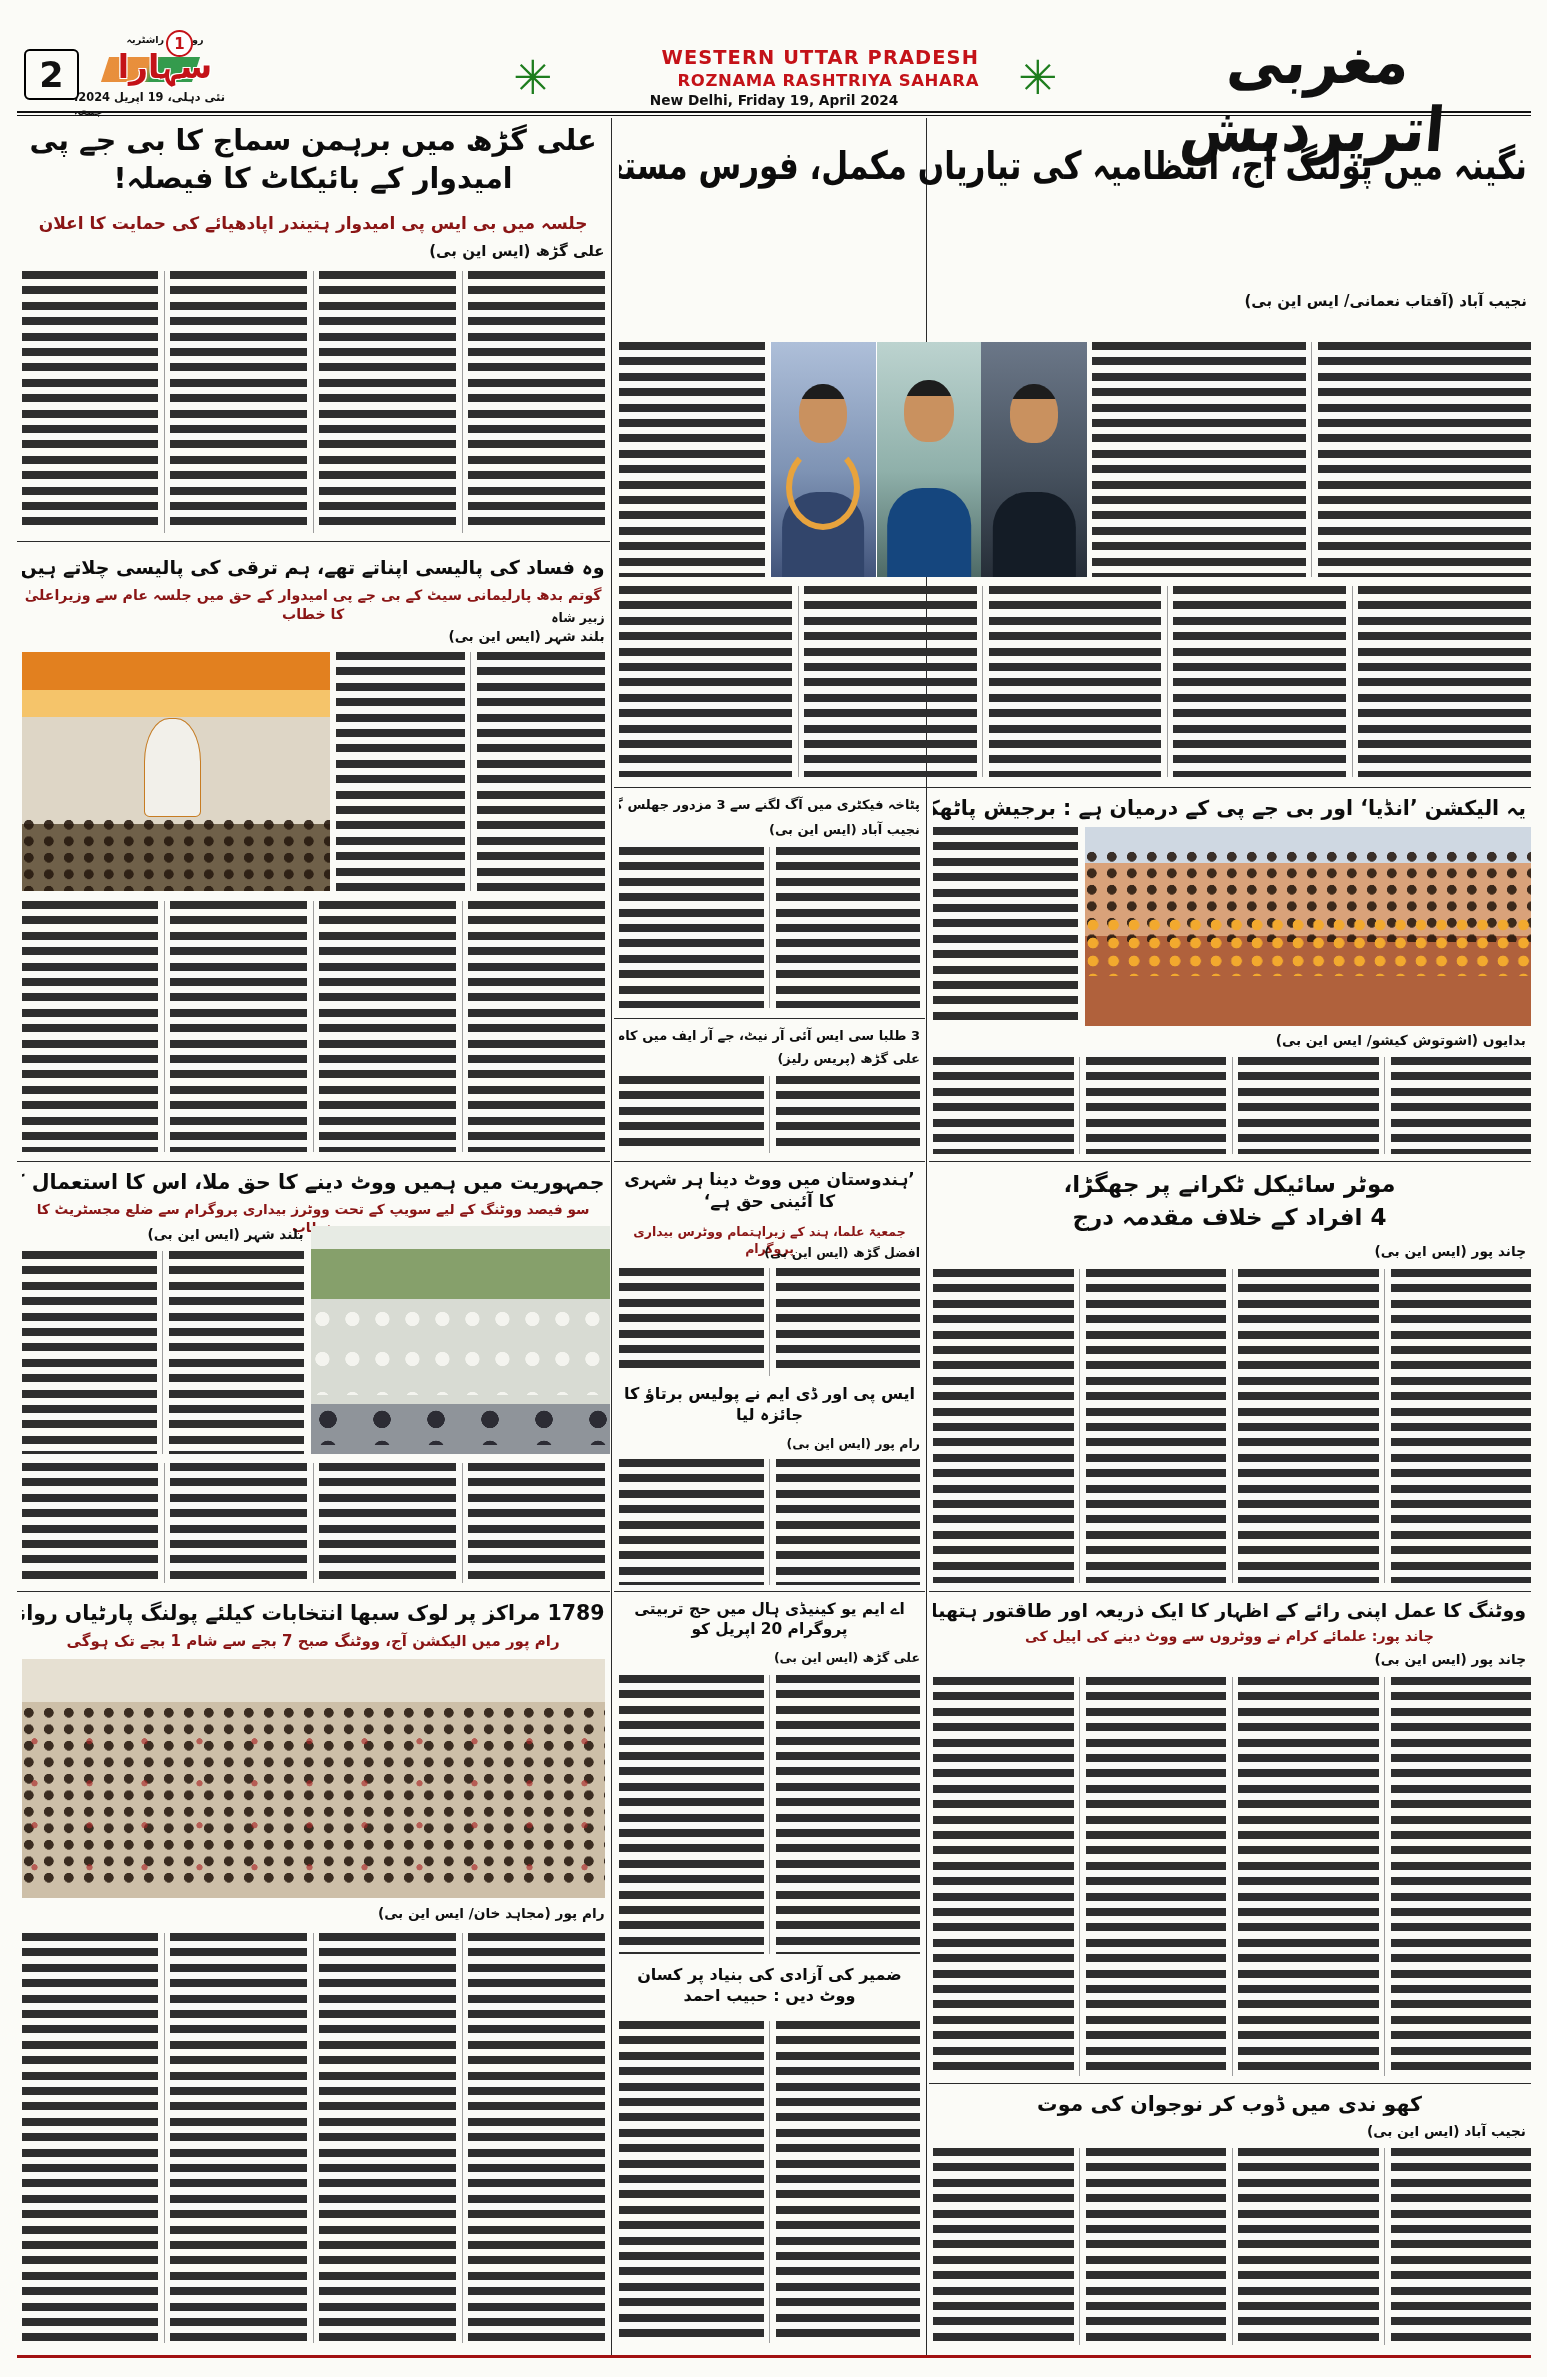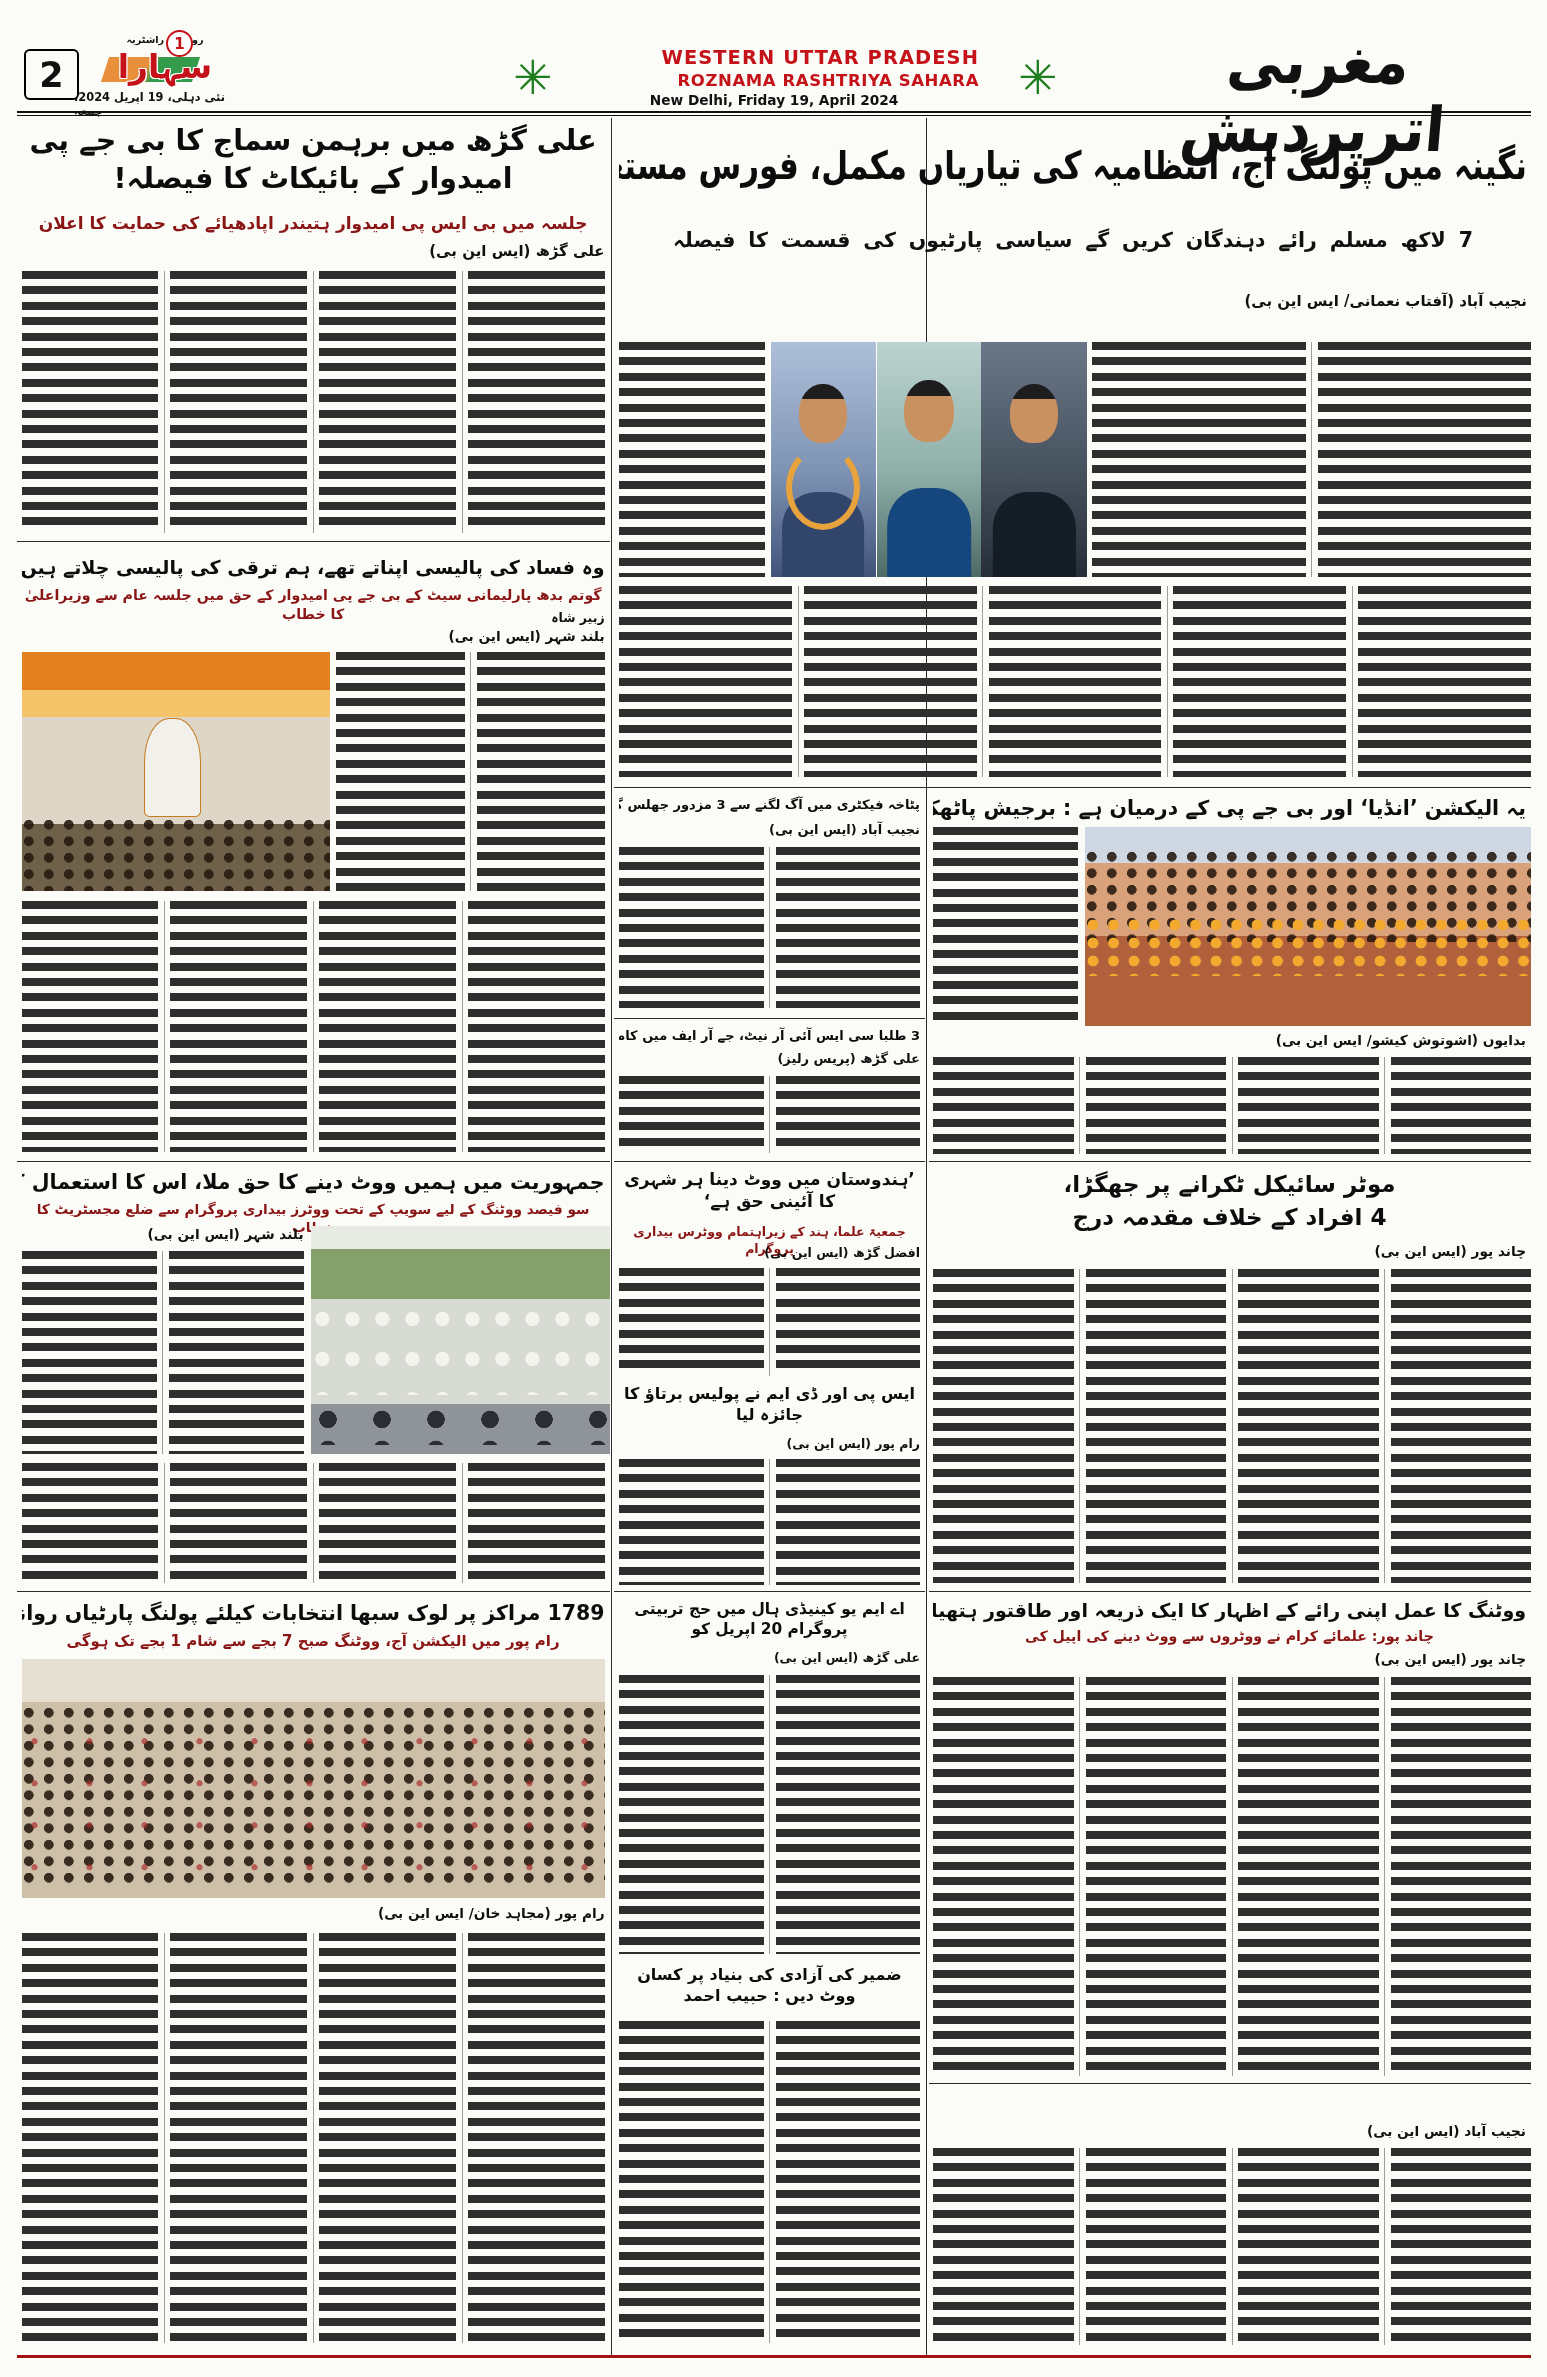--- a/index.html
+++ b/index.html
@@ -57,21 +57,20 @@
 
   <div class="abs" style="left:1100px;top:33px;width:431px;text-align:center;font-size:57px;font-weight:900;
        line-height:1.1;transform:skewX(-5deg) scaleY(1.08)">مغربی اترپردیش</div>
 
   <div class="abs" style="left:17px;top:111px;width:1514px;height:5.1px;border-top:2.3px solid #111;border-bottom:1.1px solid #111"></div>
 
   <div class="abs vrule" style="left:611px;top:118px;height:2237px"></div>
   <div class="abs vrule" style="left:926px;top:118px;height:2237px"></div>
 
   <div class="abs hl nowrap" style="left:619px;top:140px;width:908px;font-size:31px;transform:scaleY(1.25);transform-origin:center top">نگینہ میں پولنگ آج، انتظامیہ کی تیاریاں مکمل، فورس مستعد</div>
-  <div class="abs sub black" style="left:619px;top:227px;width:908px;font-size:20.5px;word-spacing:5.7px">7 لاکھ مسلم رائے دہندگان کریں گے سیاسی پارٹیوں کی قسمت کا فیصلہ</div>
   <div class="abs byline" style="left:619px;top:292px;width:908px;font-size:15px">نجیب آباد (آفتاب نعمانی/ ایس این بی)</div>
 
   <div class="abs photo" style="left:770px;top:342px;width:317px;height:235px">
     <div class="tile" style="left:0;width:33.4%;background:linear-gradient(180deg,#aebfd9 0%,#7e93b4 55%,#41537a 100%);border-left:1.7px solid #fff">
       <div class="face" style="top:18%;width:48px;height:59px"></div>
       <div class="torso" style="width:78%;height:36%;background:#32456b"></div>
       <div class="abs" style="left:50%;top:44%;width:74px;height:85px;transform:translateX(-50%);
            border:6.8px solid #e8a33d;border-top-color:transparent;border-radius:50%"></div>
     </div>
     <div class="tile" style="left:33.4%;width:33.3%;background:linear-gradient(180deg,#bcd3cf 0%,#8fb0aa 55%,#4e6a66 100%);border-left:1.7px solid #fff">
@@ -250,20 +249,21 @@
   <div class="abs sub" style="left:933px;top:1627px;width:593px;font-size:14.2px">چاند پور: علمائے کرام نے ووٹروں سے ووٹ دینے کی اپیل کی</div>
   <div class="abs byline" style="left:933px;top:1651px;width:593px;font-size:13.7px">چاند پور (ایس این بی)</div>
   <div class="abs cols" style="left:933px;top:1677px;width:598px;height:399px">
     <div class="c"></div>
     <div class="c"></div>
     <div class="c"></div>
     <div class="c"></div>
   </div>
   <div class="abs hrule" style="left:929px;top:2083px;width:602px"></div>
 
+  <div class="abs hl nowrap" style="left:933px;top:2091px;width:593px;font-size:20.5px">کھو ندی میں ڈوب کر نوجوان کی موت</div>
   <div class="abs byline" style="left:933px;top:2123px;width:593px;font-size:13.7px">نجیب آباد (ایس این بی)</div>
   <div class="abs cols" style="left:933px;top:2148px;width:598px;height:197px">
     <div class="c"></div>
     <div class="c"></div>
     <div class="c"></div>
     <div class="c"></div>
   </div>
 
   <div class="abs" style="left:17px;top:2355px;width:1514px;height:3.4px;background:#a31212"></div>
 

